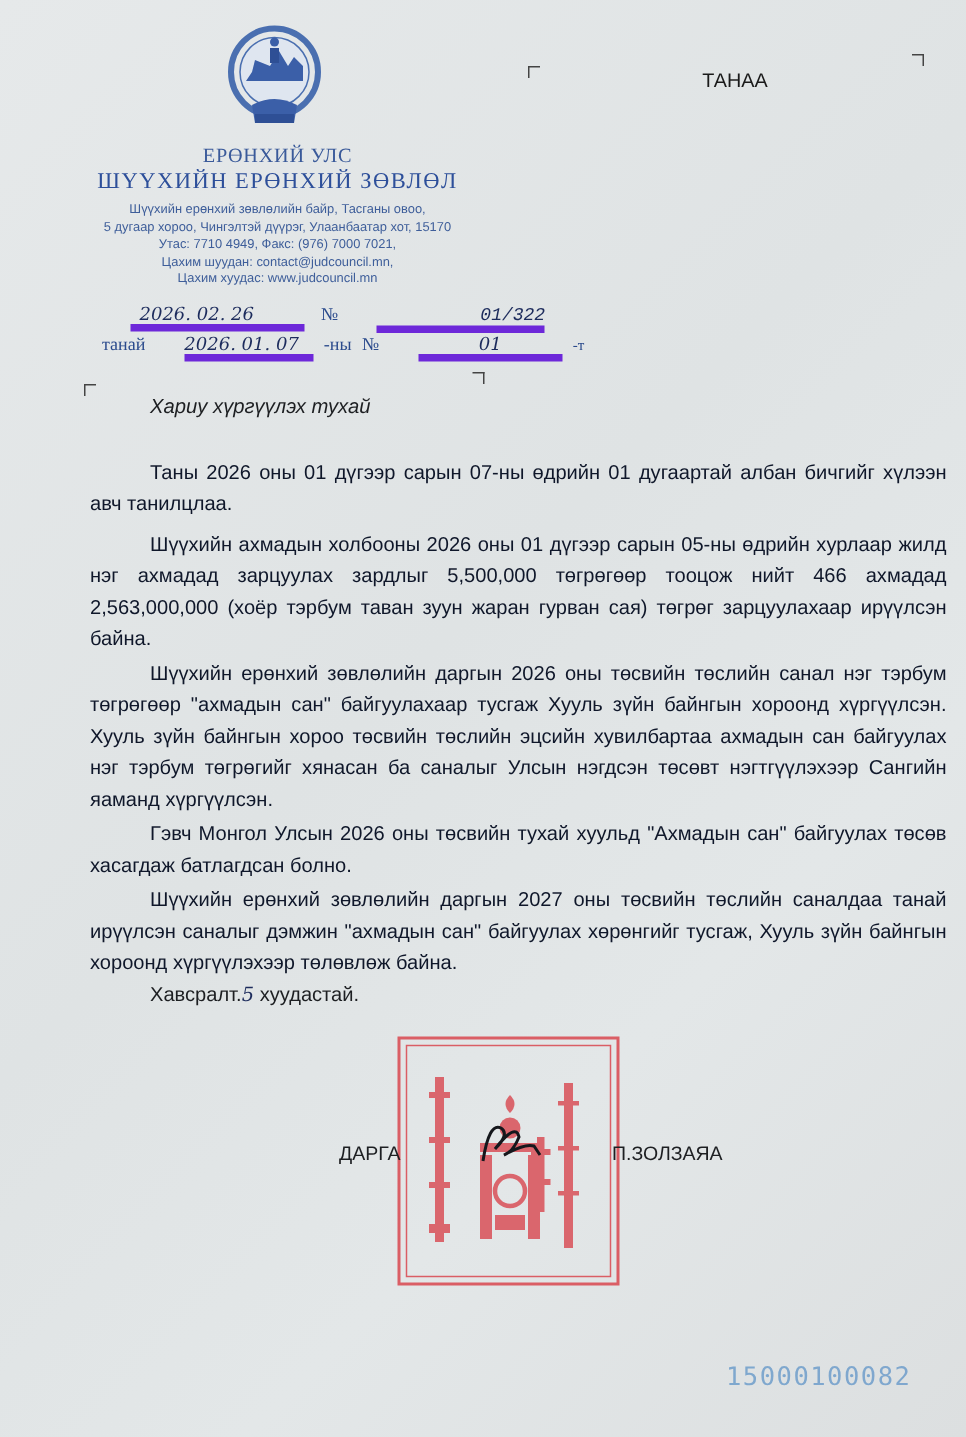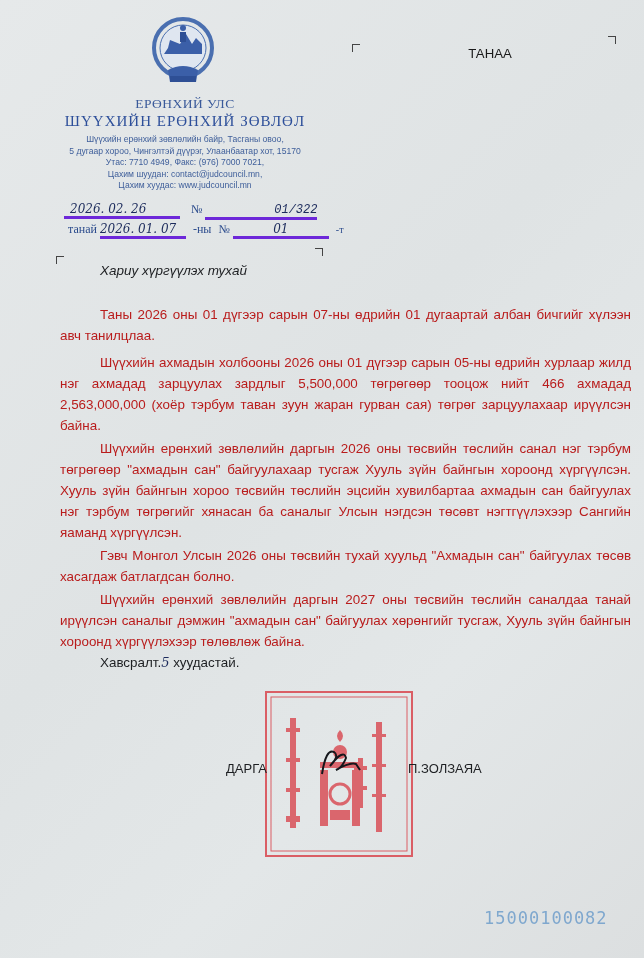--- a/index.html
+++ b/index.html
@@ -9,25 +9,25 @@
     font-family: "Liberation Sans", sans-serif;
     color:#1d1f22;
   }
   .abs { position:absolute; }
   .emblem { left:150px; top:14px; width:66px; height:74px; }
   .org-country { left:60px; width:250px; top:96px; text-align:center; font-family:"Liberation Serif", serif; font-size:13.5px; color:#3a5a9a; letter-spacing:0.5px; }
   .org-name { left:50px; width:270px; top:113px; text-align:center; font-family:"Liberation Serif", serif; font-weight:normal; font-size:15px; color:#2d4f9a; letter-spacing:1px; }
   .org-addr { left:40px; width:290px; top:134px; text-align:center; font-size:8.6px; line-height:11.6px; color:#3e5e9a; }
   .refline { font-size:12px; color:#2a4a8c; font-family:"Liberation Serif", serif; }
   .hand { font-family:"DejaVu Serif", serif; font-style:italic; color:#1c2b5c; font-size:12px; }
-  .uline { border-bottom:3px solid #6d28d9; display:inline-block; }
+  .uline { border-bottom:5px solid #6d28d9; display:inline-block;margin-left:23px; }
   .corner { width:7px; height:7px; border-color:#444; border-style:solid; }
   .recipient { left:340px; width:300px; top:46px; text-align:center; font-size:13.2px; line-height:15.5px; color:#1a1a1a; }
   .subject { left:100px; top:263px; font-size:13.5px;font-style:italic; }
-  .para { left:60px; width:571px; font-size:13.4px; line-height:21px; text-align:justify; text-indent:40px; color:#b91c1c; }
+  .para { left:60px; width:571px; font-size:13.4px; line-height:21px; text-align:justify; text-indent:40px; color:#0f172a; }
   .attach { left:100px; top:655px; font-size:13.4px; }
   .sign-title { left:226px; top:761px; font-size:13px; }
   .sign-name { left:408px; top:761px; font-size:13px; }
   .stamp { left:262px; top:688px; width:156px; height:176px; }
   .serial { left:484px; top:908px; font-family:"DejaVu Sans Mono", monospace; font-size:17px; color:#6f9ecb; letter-spacing:1px; opacity:0.85; }
   .sig { left:316px; top:744px; width:48px; height:34px; }
 </style>
 </head>
 <body>
 

